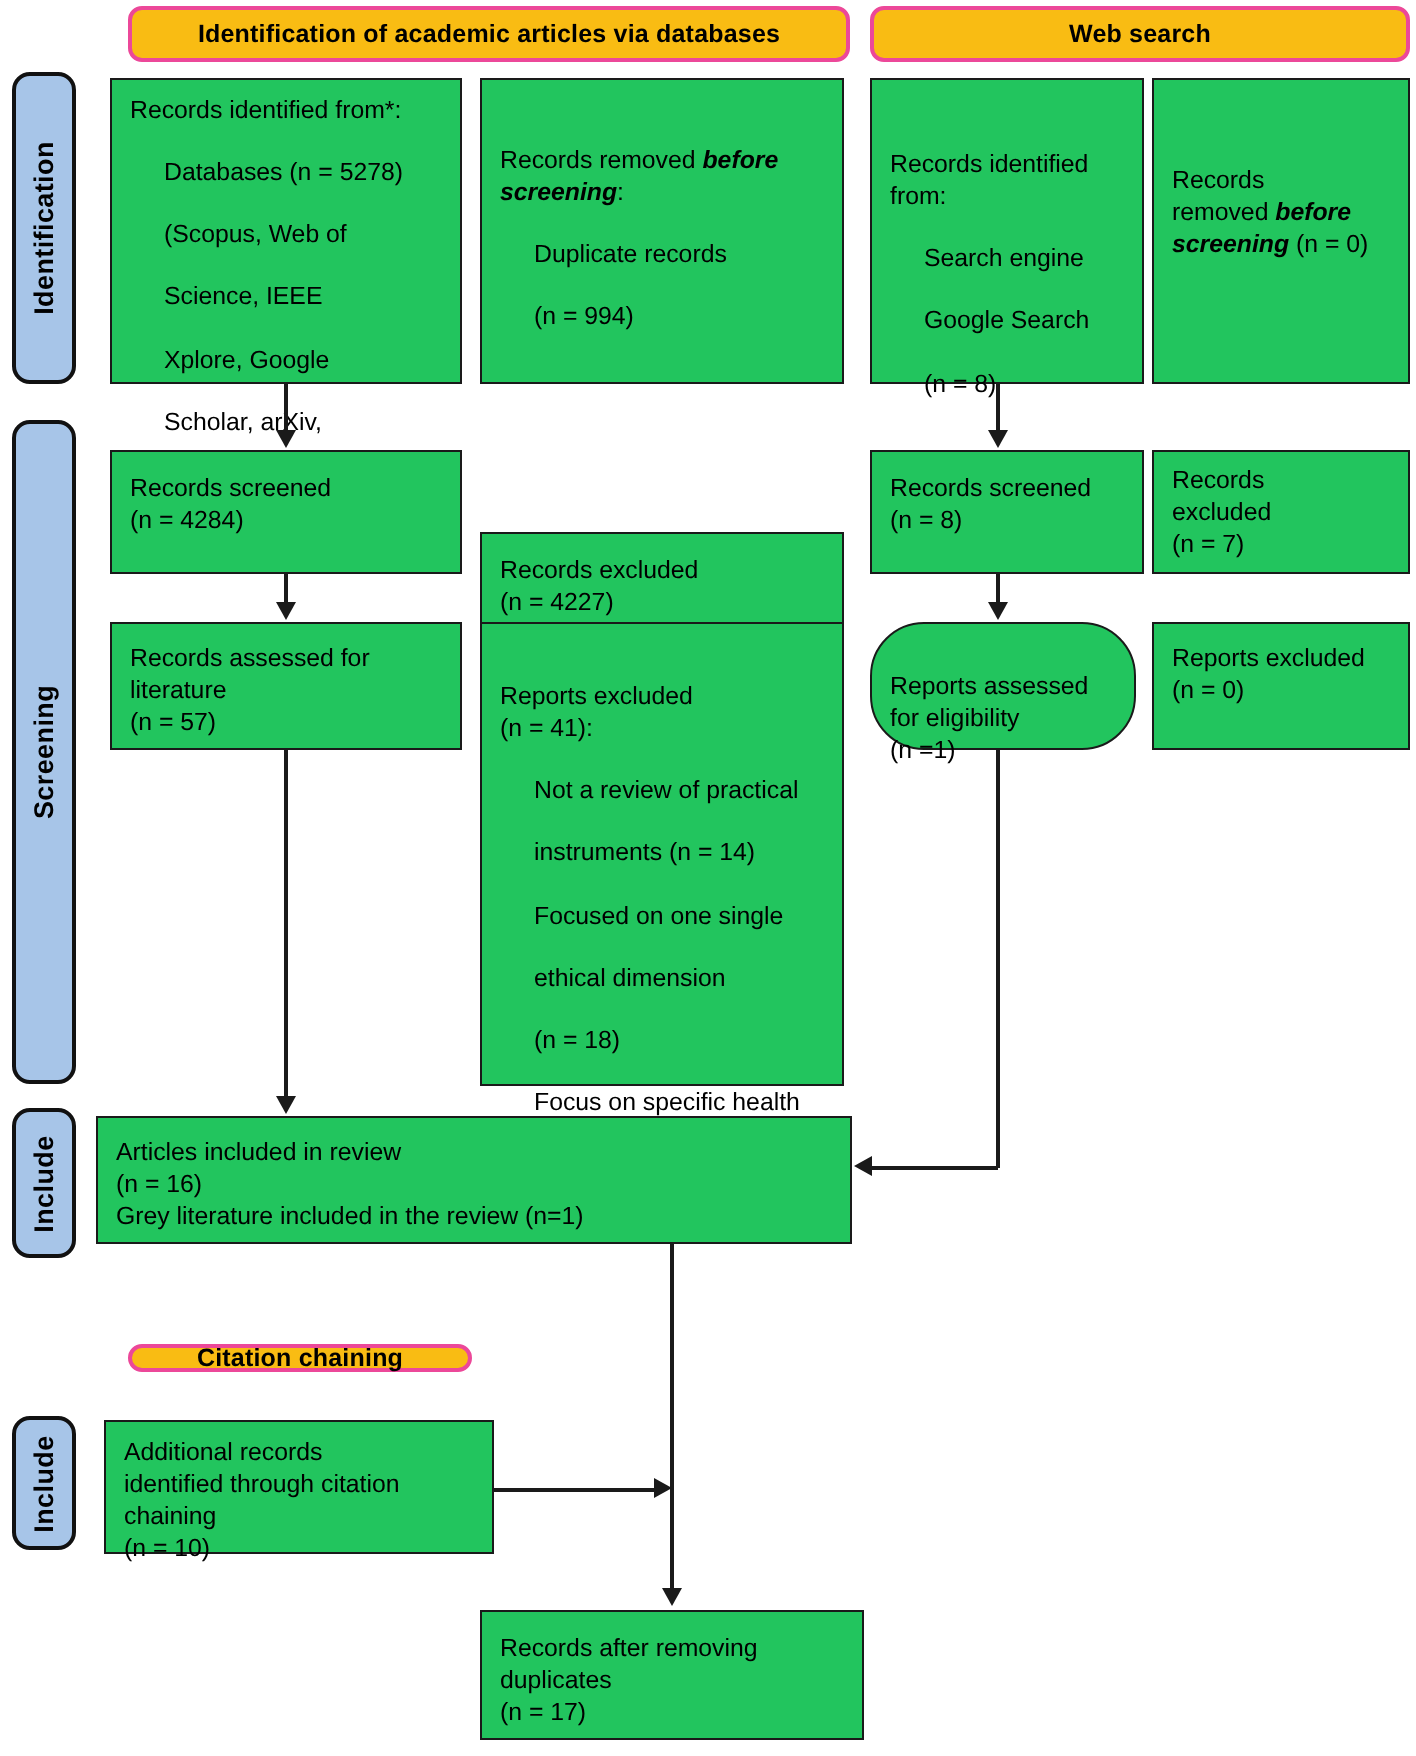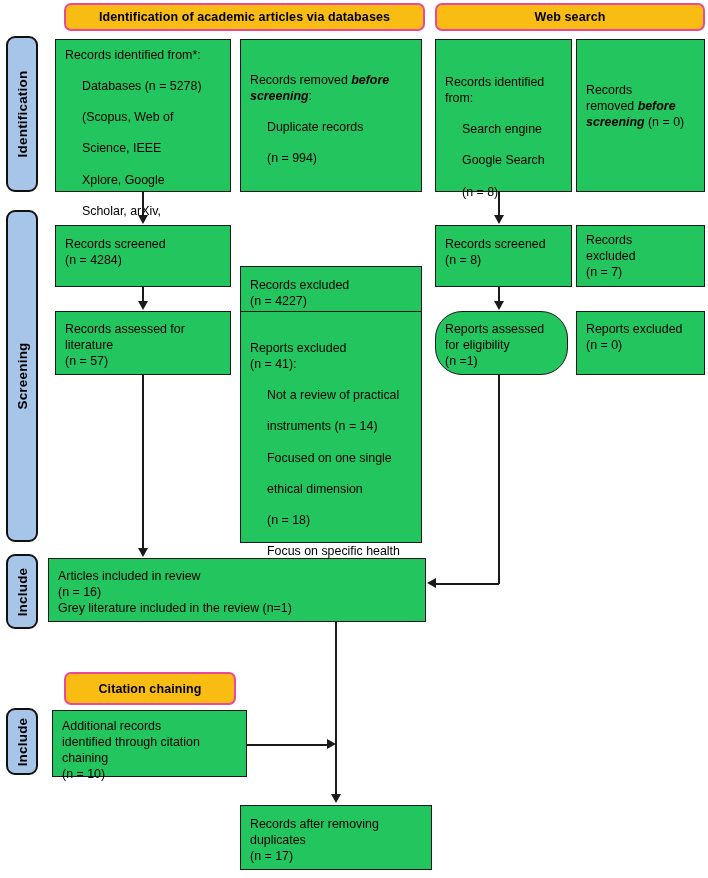--- a/index.html
+++ b/index.html
@@ -95,21 +95,21 @@
   <div class="rail" style="left:6px;top:708px;width:32px;height:67px;">
     <span>Include</span>
   </div>
 
   <div class="header" style="left:64px;top:3px;width:361px;height:28px;">
     <span>Identification of academic articles via databases</span>
   </div>
   <div class="header" style="left:435px;top:3px;width:270px;height:28px;">
     <span>Web search</span>
   </div>
-  <div class="header" style="left:64px;top:672px;width:172px;height:33px;text-align:center;">
+  <div class="header" style="left:64px;top:672px;width:172px;height:14px;text-align:center;">
     <span>Citation chaining</span>
   </div>
 
   <div class="box" style="left:55px;top:39px;width:176px;height:153px;">
     <p>Records identified from*:</p>
     <p class="ind">Databases (n = 5278)</p>
     <p class="ind">(Scopus, Web of</p>
     <p class="ind">Science, IEEE</p>
     <p class="ind">Xplore, Google</p>
     <p class="ind">Scholar, arXiv,</p>
@@ -170,21 +170,21 @@
     <p class="ind">Not a review of practical</p>
     <p class="ind">instruments (n = 14)</p>
     <p class="ind">Focused on one single</p>
     <p class="ind">ethical dimension</p>
     <p class="ind">(n = 18)</p>
     <p class="ind">Focus on specific health</p>
     <p class="ind">domain (n = 5)</p>
     <p class="ind">Other (n = 1)</p>
   </div>
 
-  <div class="box" style="left:435px;top:311px;width:133px;height:64px;padding-top:9px;border-radius:27px;">
+  <div class="box" style="left:435px;top:311px;width:133px;height:64px;padding-top:23px;border-radius:27px;">
     <p>Reports assessed</p>
     <p>for eligibility</p>
     <p>(n =1)</p>
   </div>
 
   <div class="box" style="left:576px;top:311px;width:129px;height:64px;padding-top:9px;">
     <p>Reports excluded</p>
     <p>(n = 0)</p>
   </div>
 

